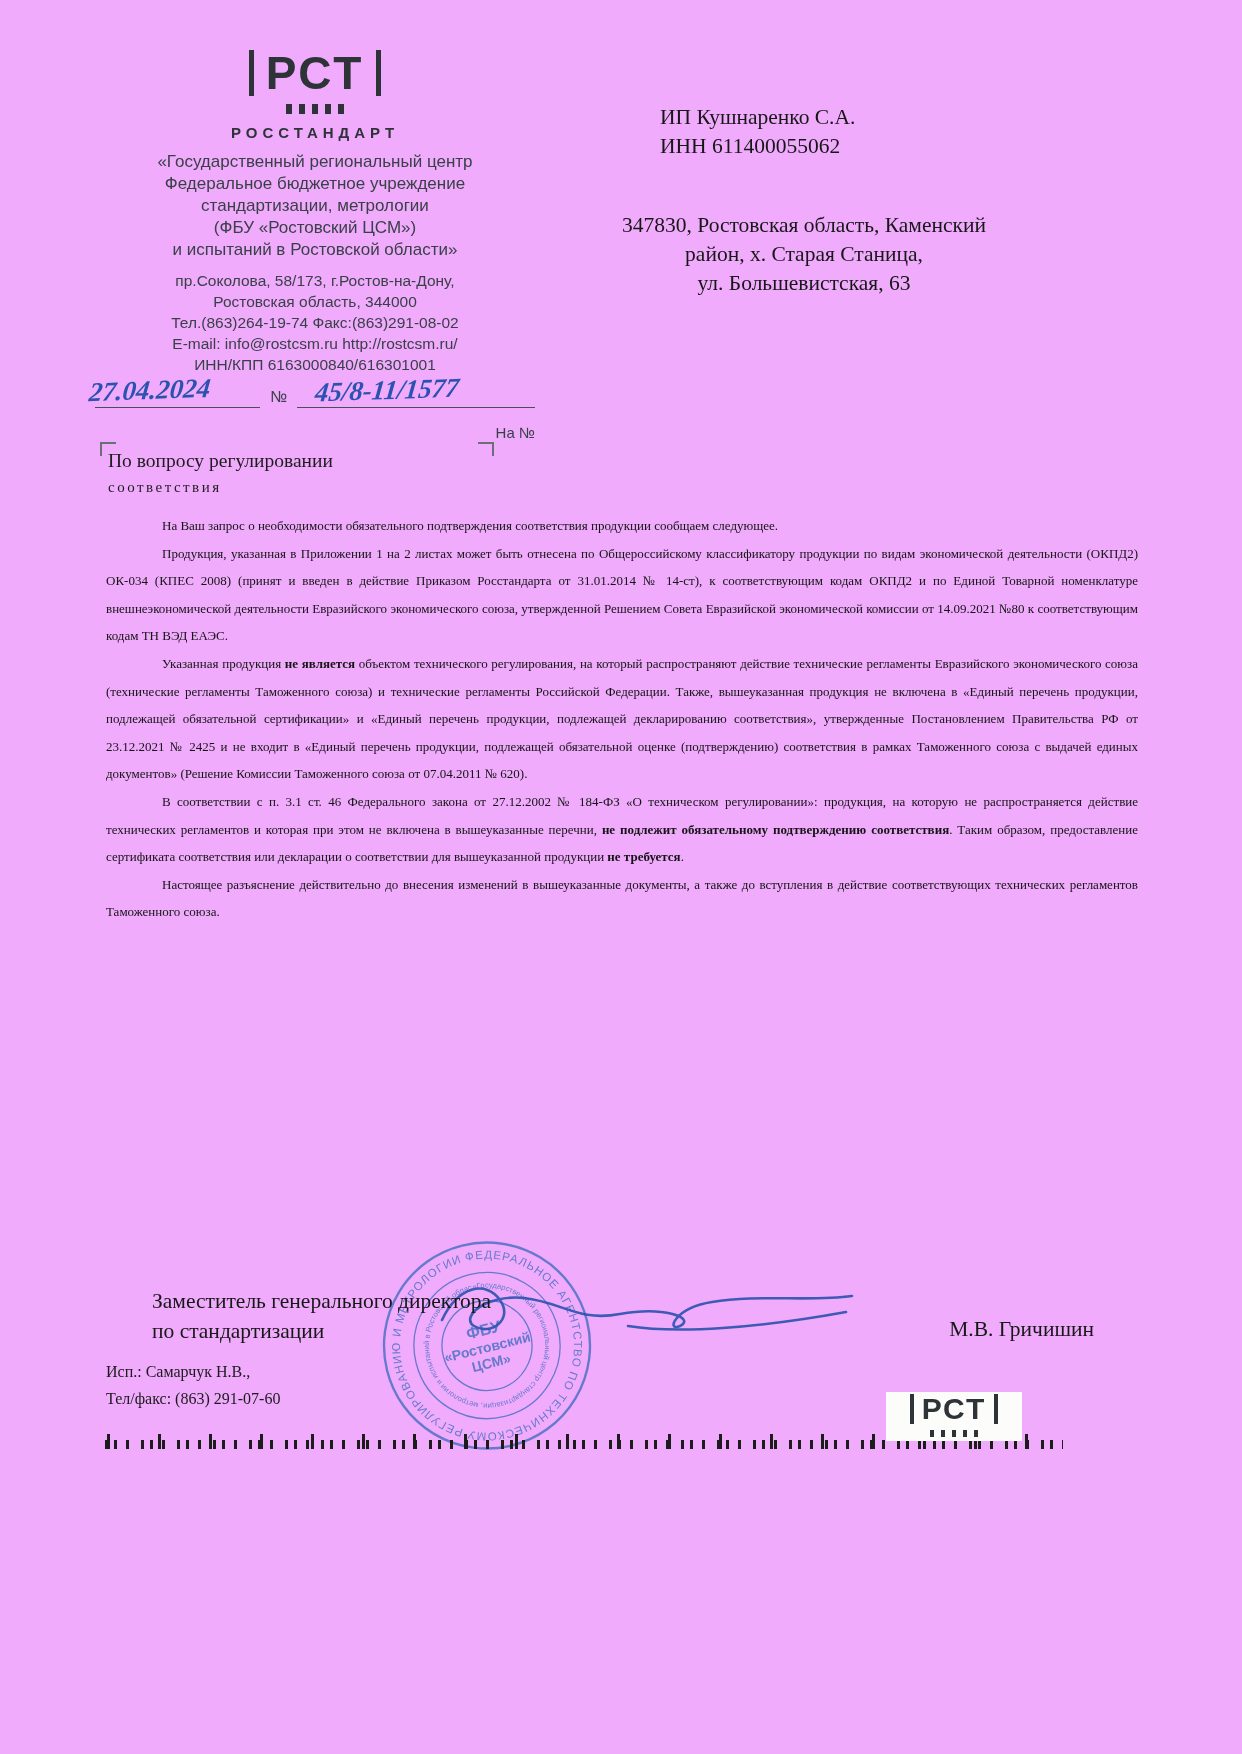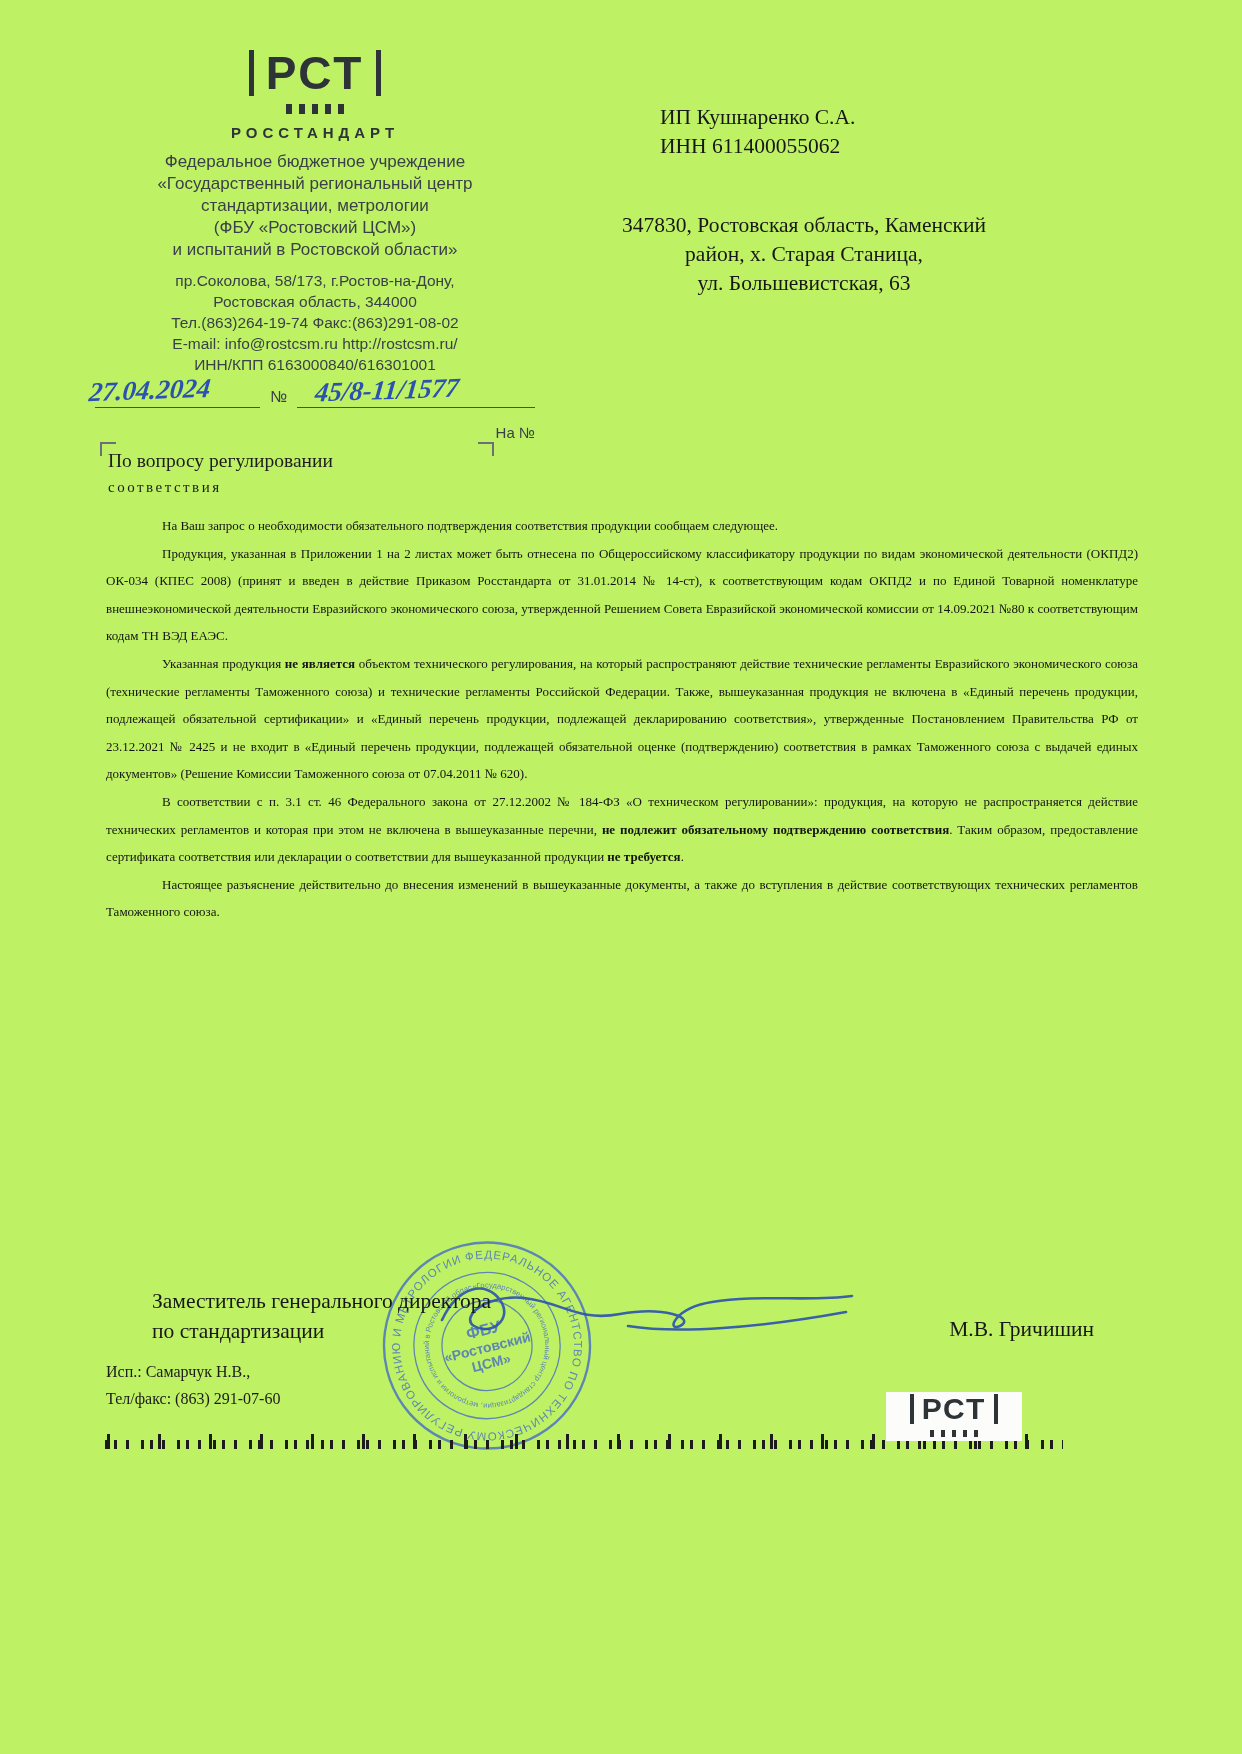--- a/index.html
+++ b/index.html
@@ -1,16 +1,16 @@
 <!DOCTYPE html>
 <html><head>
 <meta charset="utf-8">
 <style>
   html,body{margin:0;padding:0;background:#e8e8e6;}
-  .page{position:relative;width:1242px;height:1754px;margin:0 auto;background:#bef264;overflow:hidden;
+  .page{position:relative;width:1242px;height:1754px;margin:0 auto;background:#f0abfc;overflow:hidden;
         font-family:"Liberation Serif",serif;color:#161616;}
   
   .letterhead{position:absolute;left:95px;top:46px;width:440px;text-align:center;
               font-family:"Liberation Sans",sans-serif;color:#3a4048;}
   .logo-mark{display:flex;align-items:center;justify-content:center;font-weight:bold;
              font-size:46px;letter-spacing:3px;color:#2e3338;}
   .logo-mark .vbar{display:inline-block;width:5px;height:46px;background:#2e3338;margin:0 12px;}
   .logo-ticks{display:flex;justify-content:center;gap:7px;margin-top:4px;}
   .logo-ticks .tick{display:inline-block;width:6px;height:10px;background:#2e3338;}
   .org-name{font-size:15px;font-weight:bold;letter-spacing:5px;margin-top:10px;color:#2e3338;}
@@ -79,22 +79,22 @@
       <div class="logo-ticks">
         <span class="tick"></span>
           <span class="tick"></span>
           <span class="tick"></span>
           <span class="tick"></span>
           <span class="tick"></span>
       </div>
     </div>
     <div class="org-name">РОССТАНДАРТ</div>
     <div class="org-lines">
+      <div>«Государственный региональный центр</div>
       <div>Федеральное бюджетное учреждение</div>
-      <div>«Государственный региональный центр</div>
       <div>стандартизации, метрологии</div>
       <div>(ФБУ «Ростовский ЦСМ»)</div>
       <div>и испытаний в Ростовской области»</div>
     </div>
     <div class="addr-lines">
       <div>пр.Соколова, 58/173, г.Ростов-на-Дону,</div>
       <div>Ростовская область, 344000</div>
       <div>Тел.(863)264-19-74 Факс:(863)291-08-02</div>
       <div>E-mail: info@rostcsm.ru  http://rostcsm.ru/</div>
       <div>ИНН/КПП 6163000840/616301001</div>

